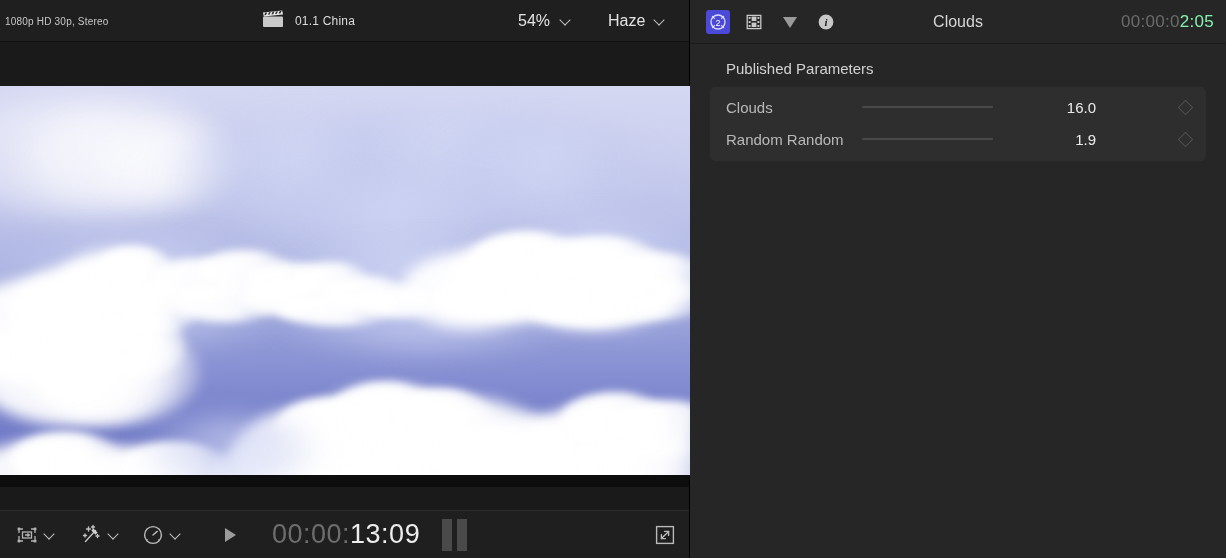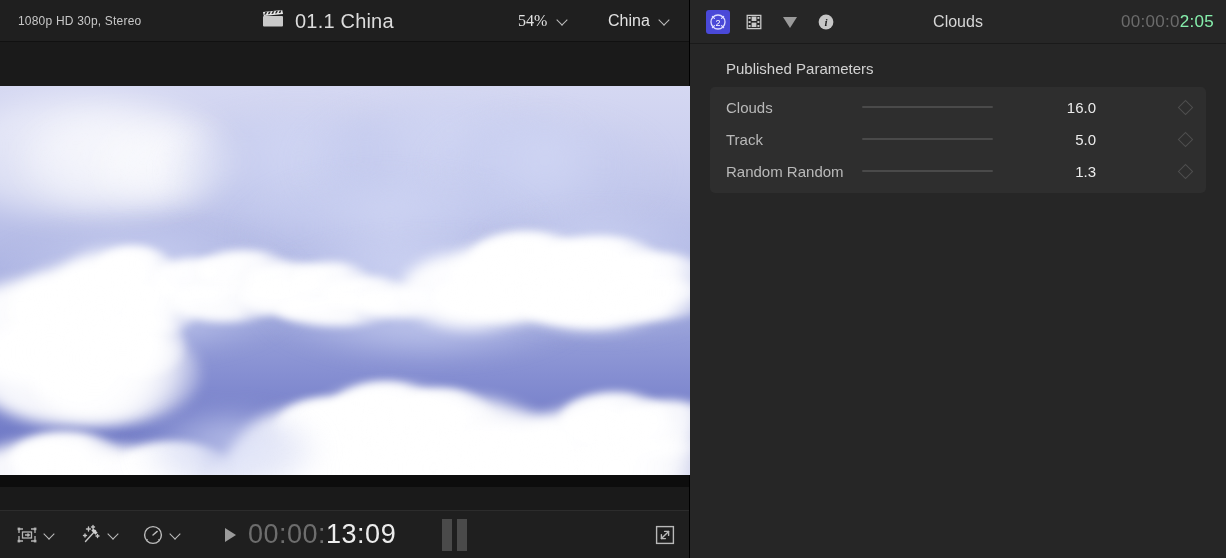--- a/index.html
+++ b/index.html
@@ -20,28 +20,28 @@
     background:#1a1a1a; display:flex; flex-direction:column;
     border-right:1px solid #000;
   }
 
   
   #viewer-topbar{
     height:42px; flex:0 0 42px; background:#1f1f1f;
     display:flex; align-items:center; position:relative;
     border-bottom:1px solid #111;
   }
-  .vt-left{ position:absolute; left:18px; top:50%; transform:translateY(-50%);
-    font-size:12px; color:#c8c8c8; letter-spacing:.2px; white-space:nowrap;}
+  .vt-left{ position:absolute; left:5px; top:50%; transform:translateY(-50%);
+    font-size:10px; color:#c8c8c8; letter-spacing:.2px; white-space:nowrap;}
   .vt-clip{ position:absolute; left:262px; top:50%; transform:translateY(-50%);
     display:flex; align-items:center; gap:11px; }
-  .vt-clip .lbl{ font-size:20px; color:#dcdcdc; letter-spacing:.2px; }
+  .vt-clip .lbl{ font-size:12px; color:#dcdcdc; letter-spacing:.2px; }
   .vt-zoom{ position:absolute; left:518px; top:50%; transform:translateY(-50%);
     display:flex; align-items:center; gap:11px;}
-  .vt-zoom .lbl{ font-size:16px; color:#e2e2e2;font-family:Liberation Serif, serif;}
+  .vt-zoom .lbl{ font-size:16px; color:#e2e2e2;}
   .vt-view{ position:absolute; left:608px; top:50%; transform:translateY(-50%);
     display:flex; align-items:center; gap:10px;}
   .vt-view .lbl{ font-size:16px; color:#e2e2e2;}
 
   .chev{ display:inline-block; width:11px; height:11px; position:relative;}
   .chev:before{
     content:""; position:absolute; left:0; top:1px;
     width:7px; height:7px; border-right:1.6px solid #bdbdbd;
     border-bottom:1.6px solid #bdbdbd; transform:rotate(45deg);
   }
@@ -96,21 +96,21 @@
   .tb-grp{ display:flex; align-items:center; gap:5px; }
   .tb-icon{ width:26px; height:26px; display:flex; align-items:center; justify-content:center;}
   #tb-g1{ position:absolute; left:14px;}
   #tb-g2{ position:absolute; left:78px;}
   #tb-g3{ position:absolute; left:140px;}
   #tb-tc{ position:absolute; left:225px; display:flex; align-items:center; gap:12px;}
   .play-tri{
     width:0;height:0;border-left:11px solid #9b9b9b;
     border-top:7px solid transparent;border-bottom:7px solid transparent;
   }
-  .tc{ font-size:27px; letter-spacing:.5px; font-family:"Liberation Sans",sans-serif;}
+  .tc{ font-size:27px; letter-spacing:.5px; font-family:"Liberation Sans",sans-serif;margin-left:24px;}
   .tc .dim{ color:#6d6d6d; }
   .tc .on{ color:#ededed; }
   #tb-bars{ position:absolute; left:442px; display:flex; gap:5px;}
   #tb-bars i{ display:block; width:10px; height:32px; background:#4a4a4a;}
   #tb-exp{ position:absolute; left:652px;}
 
   
   #inspector{ width:536px; height:558px; background:#262626; position:relative;}
   #insp-head{
     height:44px; background:#262626; position:relative;
@@ -187,21 +187,21 @@
         </span>
         <span class="lbl">01.1 China</span>
       </div>
 
       <div class="vt-zoom">
         <span class="lbl">54%</span>
         <span class="chev"></span>
       </div>
 
       <div class="vt-view">
-        <span class="lbl">China</span>
+        <span class="lbl">Haze</span>
         <span class="chev"></span>
       </div>
     </div>
 
     <div id="viewer-gap"></div>
 
     <div id="stage">
       <div id="image-frame">
         <div class="sky"></div>
 
@@ -406,43 +406,31 @@
             <span class="strack"></span>
             <span class="sknob" style="left:34px">
               <span class="k"></span></span>
           </span>
           <span class="pval">16.0</span>
           <span class="pkey">
             <span class="diamond"></span>
             </span>
         </div>
 
-        <div class="prow">
-          <span class="pname">Track</span>
-          <span class="slider">
-            <span class="strack"></span>
-            <span class="sknob" style="left:8px">
-              <span class="k"></span></span>
-          </span>
-          <span class="pval">5.0</span>
-          <span class="pkey">
-            <span class="diamond"></span>
-            </span>
-        </div>
 
 
 
         <div class="prow">
           <span class="pname">Random Random</span>
           <span class="slider">
             <span class="strack"></span>
             <span class="sknob" style="left:3px">
               <span class="k"></span></span>
           </span>
-          <span class="pval">1.3</span>
+          <span class="pval">1.9</span>
           <span class="pkey">
             <span class="diamond"></span>
             </span>
         </div>
 
       </div>
     </div>
   </div>
 </div>
 

